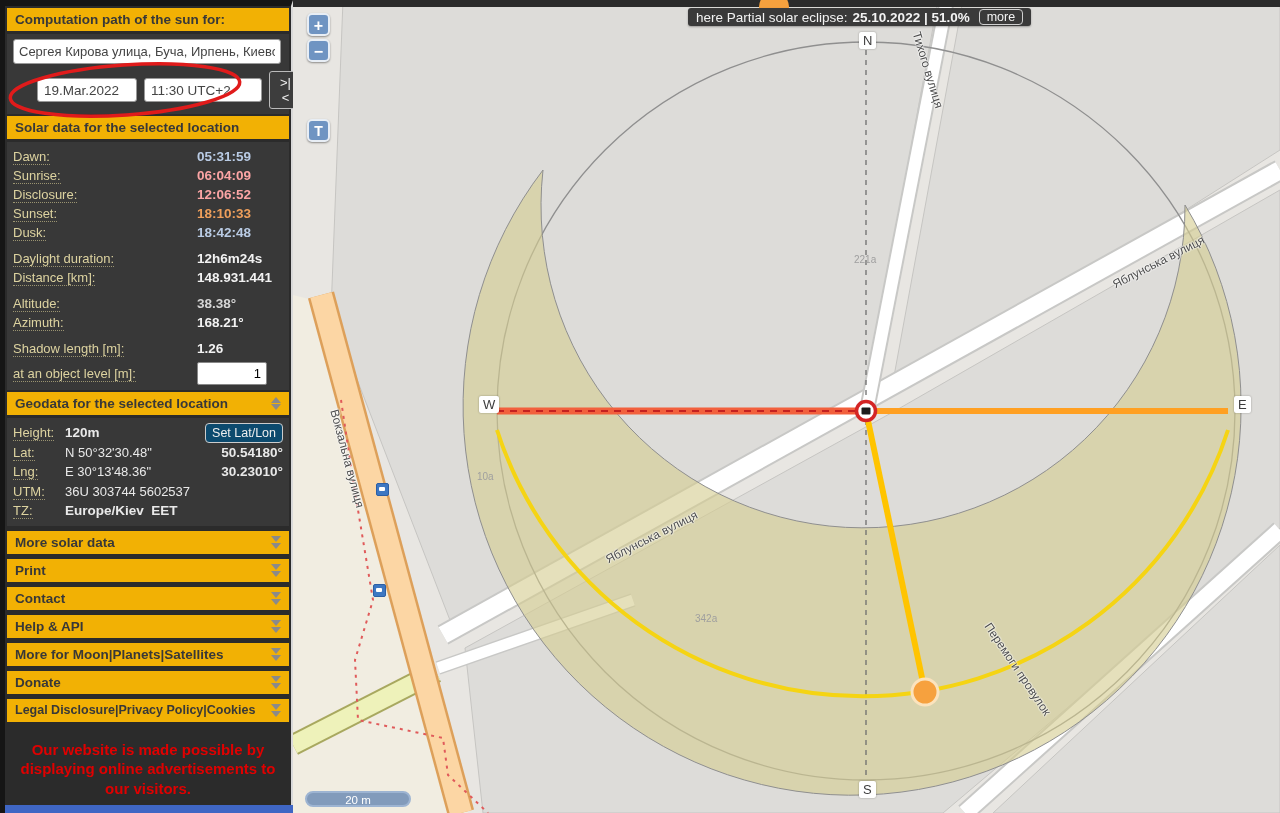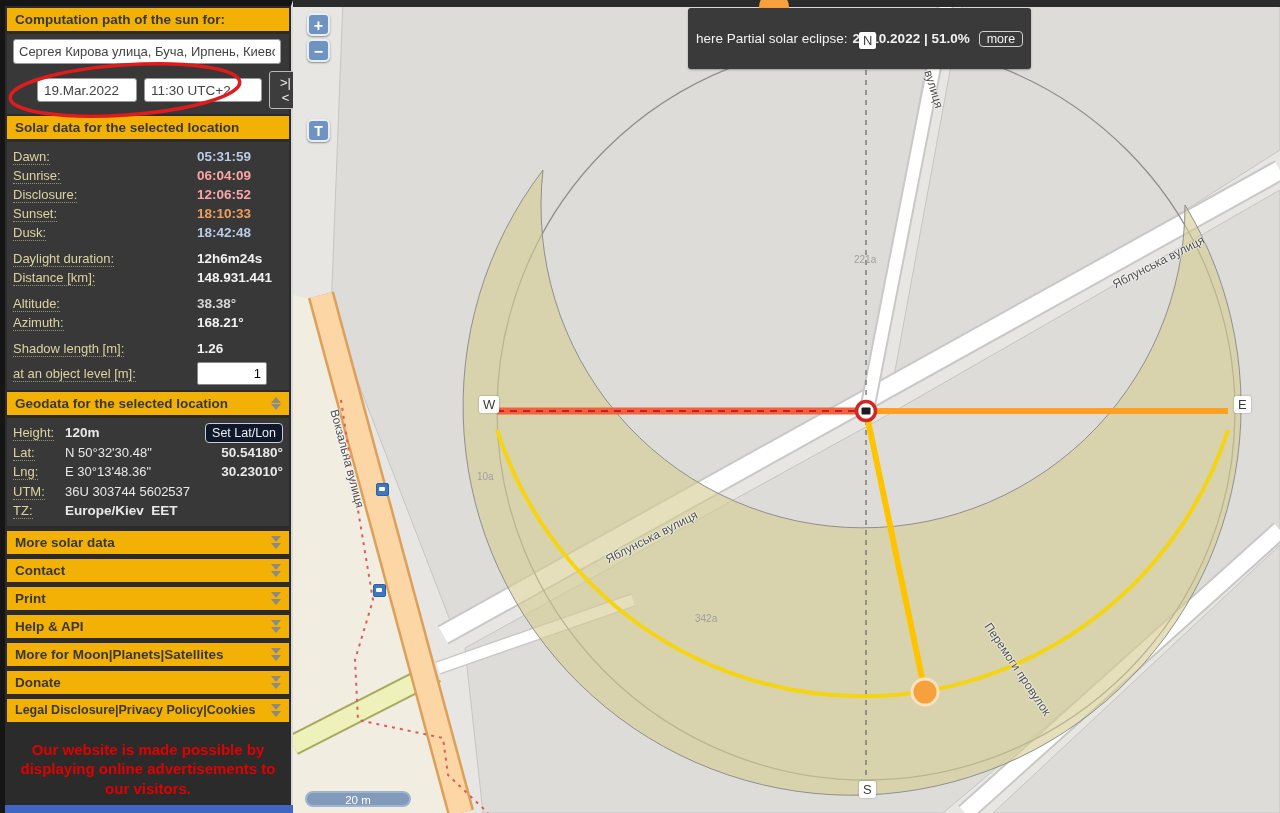--- a/index.html
+++ b/index.html
@@ -27,21 +27,21 @@
   .gap{height:7px;}
   .c0{color:#b9cbe4}.c1{color:#fca5a5}.c2{color:#fca5a5}.c3{color:#ef9f5b}.c4{color:#b9cbe4}
   .c5{color:#f2f2f2}.c6{color:#f2f2f2}.c7{color:#d5d5d5}.c8{color:#f2f2f2}.c9{color:#f2f2f2}
   .obj-input{width:58px;height:19px;border:1px solid #888;border-radius:2px;text-align:right;
              font-family:"Liberation Sans",sans-serif;font-size:13px;padding:1px 5px;}
   .geo-row{display:flex;font-size:13px;line-height:19.5px;color:#e9e9e9;}
   .geo-row .gl{width:52px;color:#ddd3a0;}
   .geo-row .gl span{border-bottom:1px dotted #9a9370;}
   .geo-row .gmid{flex:1;}
   .geo-row .gval{font-weight:bold;font-size:13.5px;}
-  .setll{margin-left:auto;background:#0f172a;color:#eee;border:1px solid #ccc;border-radius:4px;
+  .setll{margin-left:auto;background:#0c4a6e;color:#eee;border:1px solid #ccc;border-radius:4px;
          font-family:"Liberation Sans",sans-serif;font-size:12.5px;padding:1px 6px;cursor:pointer;}
   .menu-bar{background:#f2b104;color:#383838;font-weight:bold;font-size:13.5px;
             padding:4px 8px;margin:5px 2px 0 2px;display:flex;align-items:center;
             justify-content:space-between;cursor:pointer;}
   .tri{width:0;height:0;border-left:5px solid transparent;border-right:5px solid transparent;display:block;}
   .tri.dn{border-top:6px solid #8a8a8a;}
   .tri.up{border-bottom:6px solid #8a8a8a;}
   .dchev .tri{margin:1px 0;}
   .ad-note{color:#e00000;font-weight:bold;font-size:15px;text-align:center;line-height:1.3;
            padding:18px 10px;}
@@ -57,22 +57,22 @@
            box-shadow:0 0 2px rgba(0,0,0,.35);line-height:17px;}
   .street-label{position:absolute;color:#4c4c4c;font-size:12px;white-space:nowrap;z-index:2;
                 text-shadow:0 0 2px #fff,0 0 2px #fff,0 0 2px #fff;}
   .house-num{position:absolute;color:#9f9f9f;font-size:10px;z-index:2;}
   .busstop{position:absolute;width:11px;height:11px;background:#3d77c2;border:1px solid #2c5fa5;
            border-radius:2px;z-index:2;}
   .busstop::after{content:"";position:absolute;left:2px;top:3px;width:6px;height:4px;background:#fff;border-radius:1px;}
   .zoom-btn{position:absolute;width:23px;height:23px;background:#6f94c2;color:#fff;font-weight:bold;
             font-size:16px;text-align:center;line-height:21px;border:2px solid #e8eef5;border-radius:5px;
             box-shadow:0 1px 2px rgba(0,0,0,.4);cursor:pointer;z-index:4;box-sizing:border-box;}
-  .banner{position:absolute;left:395px;top:8px;height:29px;background:#3a3a3a;border-radius:3px;
-          color:#f2f2f2;font-size:13.5px;display:flex;align-items:center;padding:16px 8px;gap:5px;
+  .banner{position:absolute;left:395px;top:8px;height:18px;background:#3a3a3a;border-radius:3px;
+          color:#f2f2f2;font-size:13.5px;display:flex;align-items:center;padding:0 8px;gap:5px;
           box-shadow:0 1px 2px rgba(0,0,0,.3);z-index:4;white-space:nowrap;}
   .banner b{font-size:13.5px;}
   .more-chip{border:1px solid #d0d0d0;border-radius:4px;padding:0px 7px;font-size:12.5px;color:#f2f2f2;
              background:#3a3a3a;cursor:pointer;margin-left:4px;}
   .sun-peek{position:absolute;left:466px;top:-8px;width:30px;height:18px;overflow:hidden;z-index:3;}
   .sun-peek i{display:block;width:30px;height:30px;border-radius:50%;background:#f6a13e;}
   .scalebar{position:absolute;left:12px;bottom:6px;width:106px;height:16px;background:rgba(110,140,180,.85);
             border:2px solid #9db4d2;border-radius:8px;color:#fff;font-size:11.5px;text-align:center;
             line-height:14px;z-index:4;box-sizing:border-box;}
 </style>
@@ -189,28 +189,28 @@
     </div>
 
     <div class="menu-bar">
       <span>More solar data</span>
       <span class="dchev">
           <i class="tri dn"></i>
           <i class="tri dn"></i>
         </span>
     </div>
     <div class="menu-bar">
+      <span>Print</span>
+      <span class="dchev">
+          <i class="tri dn"></i>
+          <i class="tri dn"></i>
+        </span>
+    </div>
+    <div class="menu-bar">
       <span>Contact</span>
-      <span class="dchev">
-          <i class="tri dn"></i>
-          <i class="tri dn"></i>
-        </span>
-    </div>
-    <div class="menu-bar">
-      <span>Print</span>
       <span class="dchev">
           <i class="tri dn"></i>
           <i class="tri dn"></i>
         </span>
     </div>
     <div class="menu-bar">
       <span>Help &amp; API</span>
       <span class="dchev">
           <i class="tri dn"></i>
           <i class="tri dn"></i>

